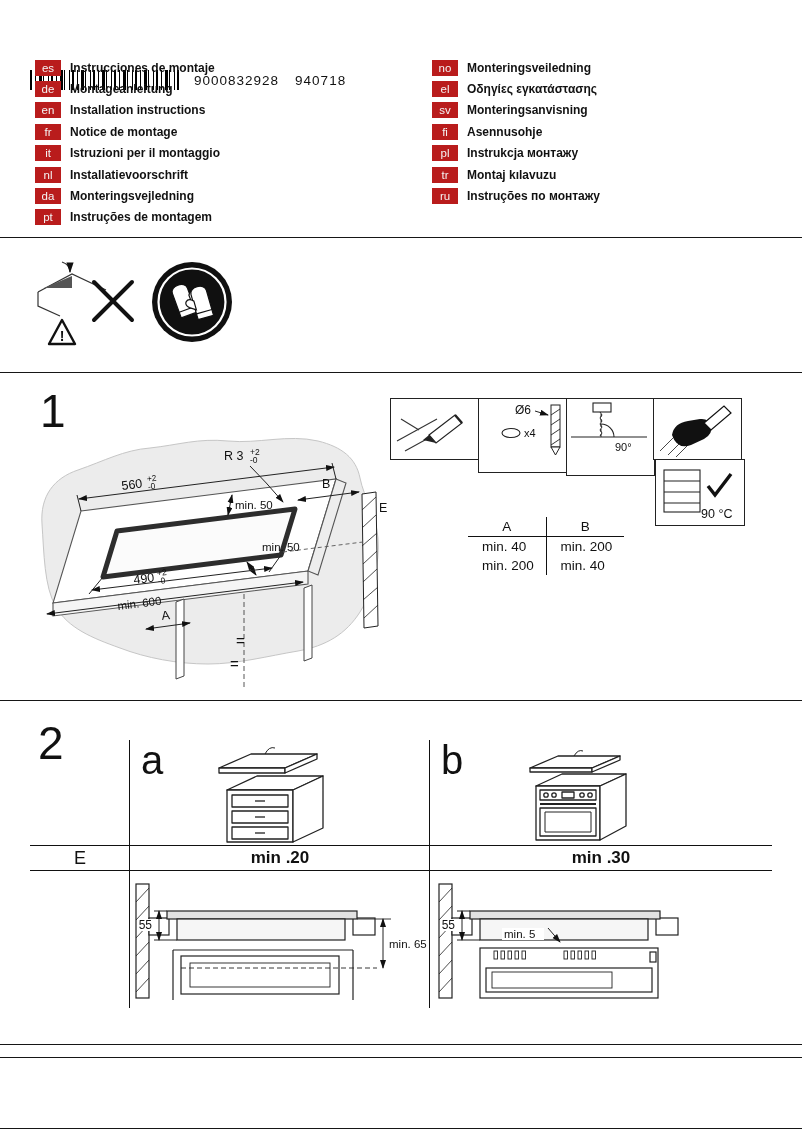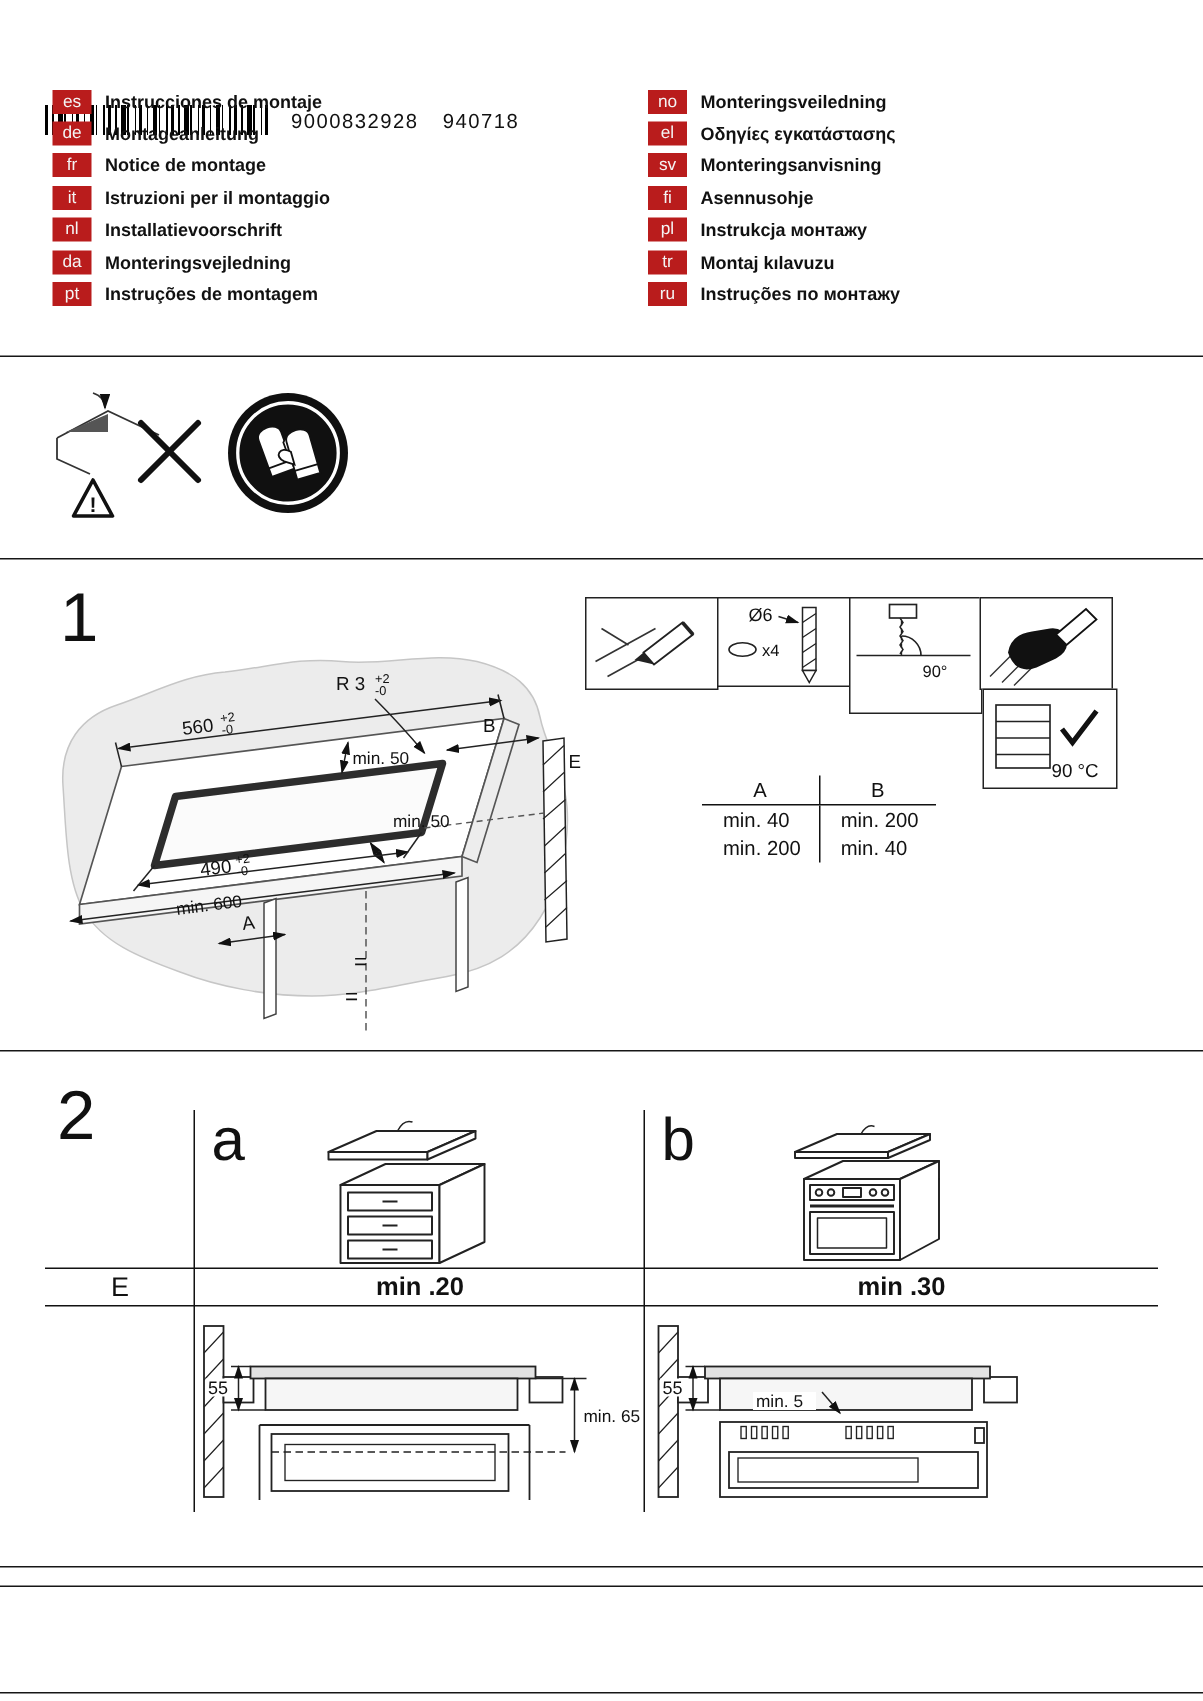--- a/index.html
+++ b/index.html
@@ -56,20 +56,24 @@
   <div class="lang-col" style="left:35px;top:57px;">
     <div class="lang-row">
         <span class="lang-code">es</span>
         <span class="lang-title">Instrucciones de montaje</span>
       </div>
     <div class="lang-row">
         <span class="lang-code">de</span>
         <span class="lang-title">Montageanleitung</span>
       </div>
     <div class="lang-row">
+        <span class="lang-code">en</span>
+        <span class="lang-title">Installation instructions</span>
+      </div>
+    <div class="lang-row">
         <span class="lang-code">fr</span>
         <span class="lang-title">Notice de montage</span>
       </div>
     <div class="lang-row">
         <span class="lang-code">it</span>
         <span class="lang-title">Istruzioni per il montaggio</span>
       </div>
     <div class="lang-row">
         <span class="lang-code">nl</span>
         <span class="lang-title">Installatievoorschrift</span>
@@ -228,21 +232,21 @@
           <path d="M14,52 L54,30"></path>
           <path d="M10,20 L28,31"></path>
         </g>
         <g>
           <polygon points="38,36 64,16 71,24 45,44" fill="#fff" stroke="#222" stroke-width="1.2"></polygon>
           <polygon points="38,36 45,44 32,41" fill="#222"></polygon>
           <line x1="64" y1="16" x2="71" y2="24" stroke="#222" stroke-width="2.4"></line>
         </g>
       </svg>
     </div>
-    <div class="panel" style="width:89px;height:60px;">
+    <div class="panel" style="width:89px;height:75px;padding-left:16px;">
       <svg width="87" height="59" viewBox="0 0 87 59">
         <text x="20" y="15" font-size="12">Ø6</text>
         <line x1="40" y1="12" x2="53" y2="16" stroke="#222" stroke-width="1" marker-end="url(#ae)"></line>
         <ellipse cx="16" cy="34" rx="9" ry="4.5" fill="#fff" stroke="#222" stroke-width="1.1"></ellipse>
         <text x="29" y="38" font-size="11">x4</text>
         <g stroke="#222" stroke-width="1" fill="#fff">
           <rect x="56" y="6" width="9" height="42"></rect>
           <path d="M56,16 L65,10 M56,26 L65,20 M56,36 L65,30 M56,46 L65,40" stroke-width="0.9"></path>
           <polygon points="56,48 65,48 60.5,56" fill="#fff"></polygon>
         </g>

